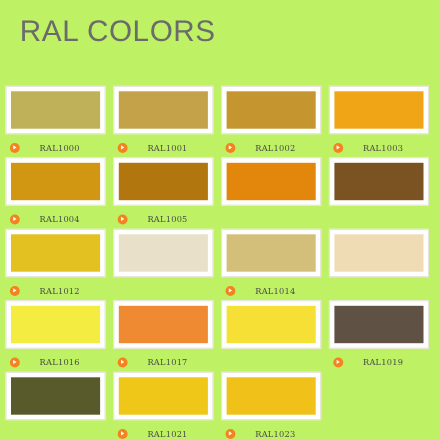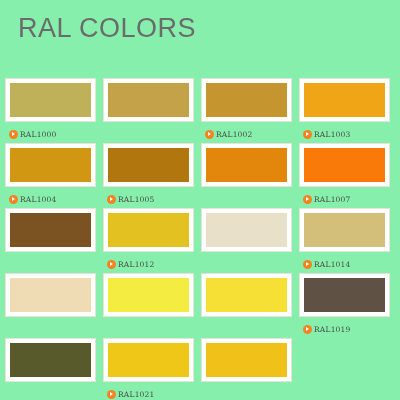--- a/index.html
+++ b/index.html
@@ -7,21 +7,21 @@
     width: 400px;
     height: 400px;
     overflow: hidden;
     background: #ffffff;
     font-family: "Liberation Sans", sans-serif;
   }
   .page {
     width: 400px;
     height: 400px;
     position: relative;
-    background: #86efac;
+    background: #bef264;
   }
   .page-title {
     position: absolute;
     left: 18px;
     top: 13px;
     font-family: "Liberation Sans", sans-serif;
     font-size: 27px;
     font-weight: 400;
     letter-spacing: 0.5px;
     color: #6b6b6b;
@@ -75,21 +75,21 @@
     width: 0;
     height: 0;
     border-top: 2.3px solid transparent;
     border-bottom: 2.3px solid transparent;
     border-left: 3px solid #ffffff;
   }
   .swatch-label {
     font-family: "DejaVu Serif", serif;
     font-size: 7.5px;
     color: #4a4a4a;
-    margin-left: 2px;
+    margin-left: 18px;
     white-space: nowrap;
     letter-spacing: 0.2px;
   }
 </style>
 </head>
 <body>
 
 <div class="page">
 
   <div class="page-title">RAL COLORS</div>
@@ -101,20 +101,24 @@
         </div>
         <div class="swatch-meta">
           <span class="bullet-icon" style="background: rgb(245, 130, 32);"></span>
           <span class="swatch-label">RAL1000</span>
         </div>
       </div>
       <div class="swatch-card">
         <div class="swatch-frame">
           <div class="swatch-color" style="background: rgb(196, 162, 74);"></div>
         </div>
+        <div class="swatch-meta">
+          <span class="bullet-icon" style="background: rgb(245, 130, 32);"></span>
+          <span class="swatch-label">RAL1001</span>
+        </div>
       </div>
       <div class="swatch-card">
         <div class="swatch-frame">
           <div class="swatch-color" style="background: rgb(197, 149, 47);"></div>
         </div>
         <div class="swatch-meta">
           <span class="bullet-icon" style="background: rgb(245, 130, 32);"></span>
           <span class="swatch-label">RAL1002</span>
         </div>
       </div>
@@ -145,29 +149,20 @@
           <span class="swatch-label">RAL1005</span>
         </div>
       </div>
       <div class="swatch-card">
         <div class="swatch-frame">
           <div class="swatch-color" style="background: rgb(226, 135, 12);"></div>
         </div>
       </div>
       <div class="swatch-card">
         <div class="swatch-frame">
-          <div class="swatch-color" style="background: rgb(249, 122, 8);"></div>
-        </div>
-        <div class="swatch-meta">
-          <span class="bullet-icon" style="background: rgb(245, 130, 32);"></span>
-          <span class="swatch-label">RAL1007</span>
-        </div>
-      </div>
-      <div class="swatch-card">
-        <div class="swatch-frame">
           <div class="swatch-color" style="background: rgb(123, 83, 35);"></div>
         </div>
       </div>
       <div class="swatch-card">
         <div class="swatch-frame">
           <div class="swatch-color" style="background: rgb(227, 193, 32);"></div>
         </div>
         <div class="swatch-meta">
           <span class="bullet-icon" style="background: rgb(245, 130, 32);"></span>
           <span class="swatch-label">RAL1012</span>
@@ -189,20 +184,33 @@
       </div>
       <div class="swatch-card">
         <div class="swatch-frame">
           <div class="swatch-color" style="background: rgb(240, 220, 180);"></div>
         </div>
       </div>
       <div class="swatch-card">
         <div class="swatch-frame">
           <div class="swatch-color" style="background: rgb(245, 236, 65);"></div>
         </div>
+        <div class="swatch-meta">
+          <span class="bullet-icon" style="background: rgb(245, 130, 32);"></span>
+          <span class="swatch-label">RAL1016</span>
+        </div>
+      </div>
+      <div class="swatch-card">
+        <div class="swatch-frame">
+          <div class="swatch-color" style="background: rgb(240, 138, 50);"></div>
+        </div>
+        <div class="swatch-meta">
+          <span class="bullet-icon" style="background: rgb(245, 130, 32);"></span>
+          <span class="swatch-label">RAL1017</span>
+        </div>
       </div>
       <div class="swatch-card">
         <div class="swatch-frame">
           <div class="swatch-color" style="background: rgb(247, 224, 53);"></div>
         </div>
       </div>
       <div class="swatch-card">
         <div class="swatch-frame">
           <div class="swatch-color" style="background: rgb(95, 82, 68);"></div>
         </div>
@@ -222,16 +230,20 @@
         </div>
         <div class="swatch-meta">
           <span class="bullet-icon" style="background: rgb(245, 130, 32);"></span>
           <span class="swatch-label">RAL1021</span>
         </div>
       </div>
       <div class="swatch-card">
         <div class="swatch-frame">
           <div class="swatch-color" style="background: rgb(239, 193, 25);"></div>
         </div>
+        <div class="swatch-meta">
+          <span class="bullet-icon" style="background: rgb(245, 130, 32);"></span>
+          <span class="swatch-label">RAL1023</span>
+        </div>
       </div>
     </div>
 
 </div>
 
 </body></html>

